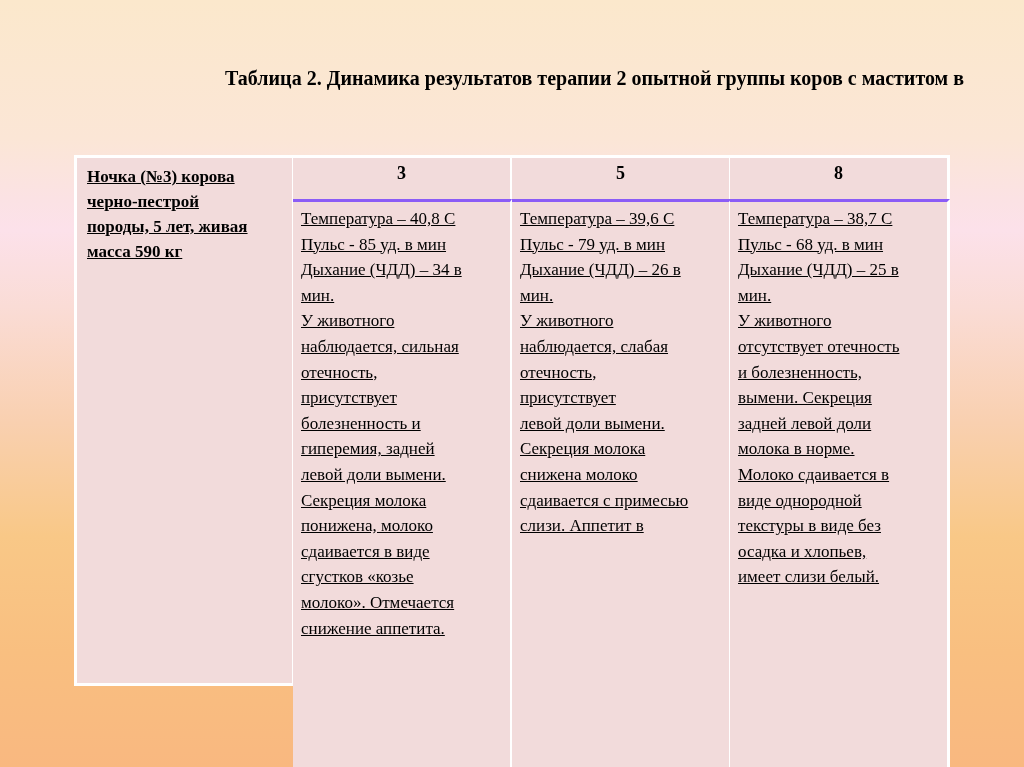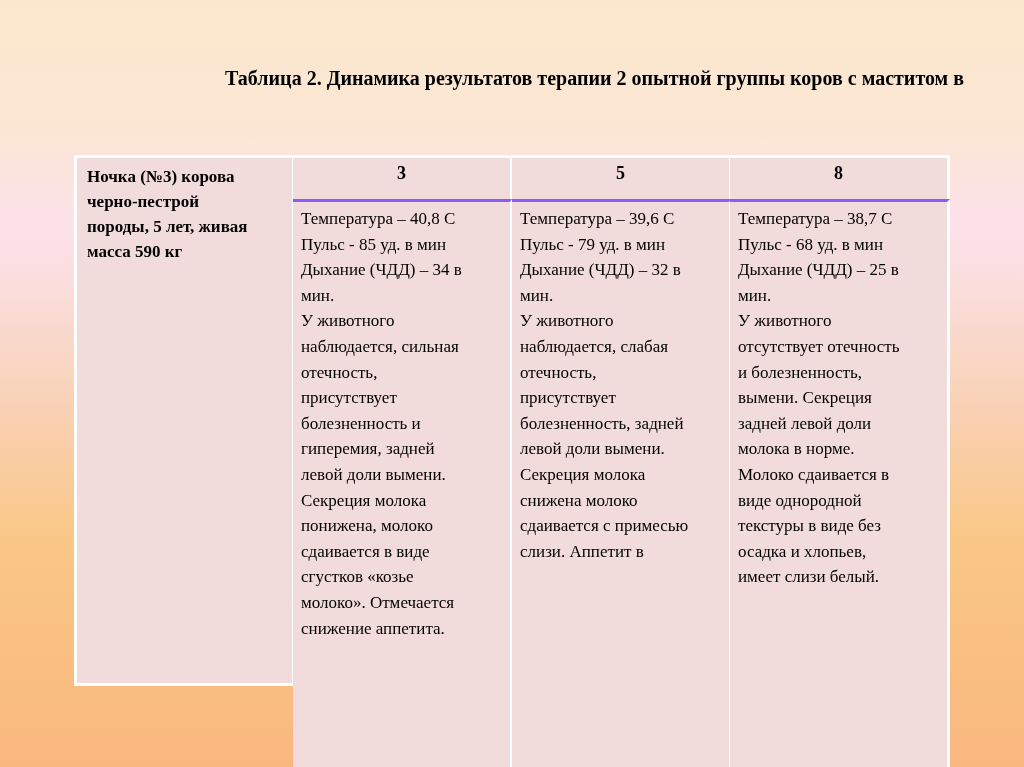--- a/index.html
+++ b/index.html
@@ -32,21 +32,21 @@
     text-align: center; font-weight: bold; font-size: 18px; padding-top: 5px;
   }
   .c-body {
     top: 44px; height: 628px; border-top: 3px solid #8b5cf6; border-right: 2px solid #fff;
     border-bottom: 2px solid #fff;
     padding: 4px 8px 0 8px; font-size: 17px; line-height: 25.6px;
   }
   .col1 { left: 219px; width: 219px; }
   .col2 { left: 438px; width: 219px; }
   .col3 { left: 656px; width: 220px; border-right: 3px solid #fff; }
-  .line { display: block; white-space: nowrap; }
+  .line { display: block; white-space: nowrap; text-decoration: underline; }
 </style>
 </head>
 <body>
 
 <div class="title">
   <div>Таблица 2. Динамика результатов терапии 2 опытной группы коров с маститом в</div>
 </div>
 
 <div class="table-wrap">
   <div class="cell c-left">
@@ -76,27 +76,26 @@
     <span class="line">понижена, молоко</span>
     <span class="line">сдаивается в виде</span>
     <span class="line">сгустков «козье</span>
     <span class="line">молоко». Отмечается</span>
     <span class="line">снижение аппетита.</span>
   </div>
 
   <div class="cell c-body col2">
     <span class="line">Температура – 39,6 С</span>
     <span class="line">Пульс -  79 уд. в мин</span>
-    <span class="line">Дыхание (ЧДД) – 32 в</span>
+    <span class="line">Дыхание (ЧДД) – 26 в</span>
     <span class="line">мин.</span>
     <span class="line">У животного</span>
     <span class="line">наблюдается, слабая</span>
     <span class="line">отечность,</span>
     <span class="line">присутствует</span>
-    <span class="line">болезненность, задней</span>
     <span class="line">левой доли вымени.</span>
     <span class="line">Секреция молока</span>
     <span class="line">снижена молоко</span>
     <span class="line">сдаивается с примесью</span>
     <span class="line">слизи. Аппетит в</span>
   </div>
 
   <div class="cell c-body col3">
     <span class="line">Температура – 38,7 С</span>
     <span class="line">Пульс -  68 уд. в мин</span>

